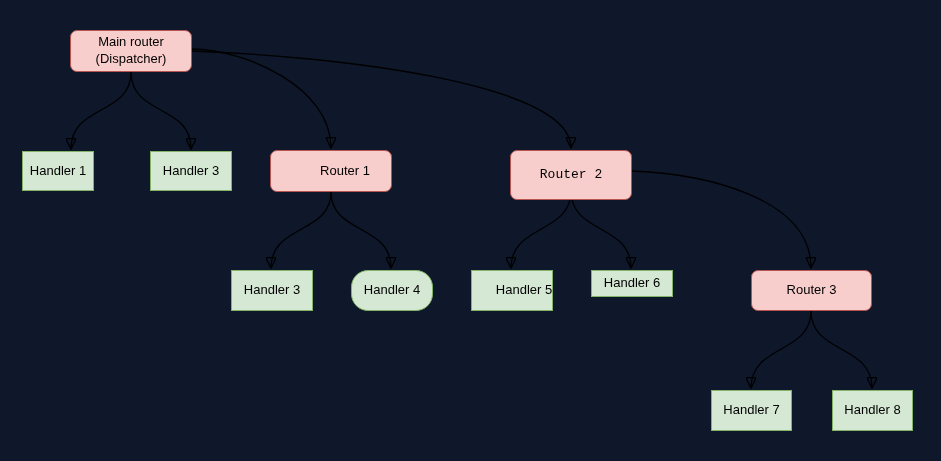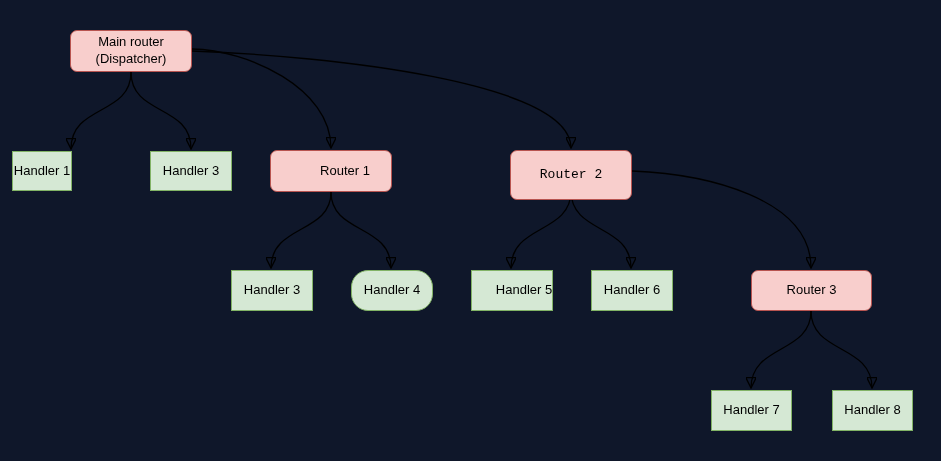--- a/index.html
+++ b/index.html
@@ -47,26 +47,26 @@
     border-radius: 7px;
   }
   .handler {
     background: var(--handler-fill, #d5e8d4);
     border: 1px solid var(--handler-border, #82b366);
   }
   .n-main      { left: 70px;  top: 30px;  width: 122px; height: 42px; }
   .n-router1   { left: 270px; top: 150px; width: 122px; height: 42px; padding-left: 28px; }
   .n-router2   { left: 510px; top: 150px; width: 122px; height: 50px; font-family: Liberation Mono, monospace; }
   .n-router3   { left: 751px; top: 270px; width: 121px; height: 41px; }
-  .n-handler1  { left: 12px;  top: 151px; width: 60px;  height: 40px; }
+  .n-handler1  { left: 22px;  top: 151px; width: 72px;  height: 40px; }
   .n-handler2  { left: 150px; top: 151px; width: 82px;  height: 40px; }
   .n-handler3  { left: 231px; top: 270px; width: 82px;  height: 41px; }
   .n-handler4  { left: 351px; top: 270px; width: 82px;  height: 41px; border-radius: 17px; }
   .n-handler5  { left: 471px; top: 270px; width: 82px;  height: 41px; padding-left: 24px; }
-  .n-handler6  { left: 591px; top: 270px; width: 82px;  height: 41px; }
+  .n-handler6  { left: 591px; top: 270px; width: 82px;  height: 27px; }
   .n-handler7  { left: 711px; top: 390px; width: 81px;  height: 41px; }
   .n-handler8  { left: 832px; top: 390px; width: 81px;  height: 41px; }
 </style>
 </head>
 <body>
 
 <div class="canvas">
 
   <svg class="edges" viewBox="0 0 941 461" xmlns="http://www.w3.org/2000/svg">
     <defs>

